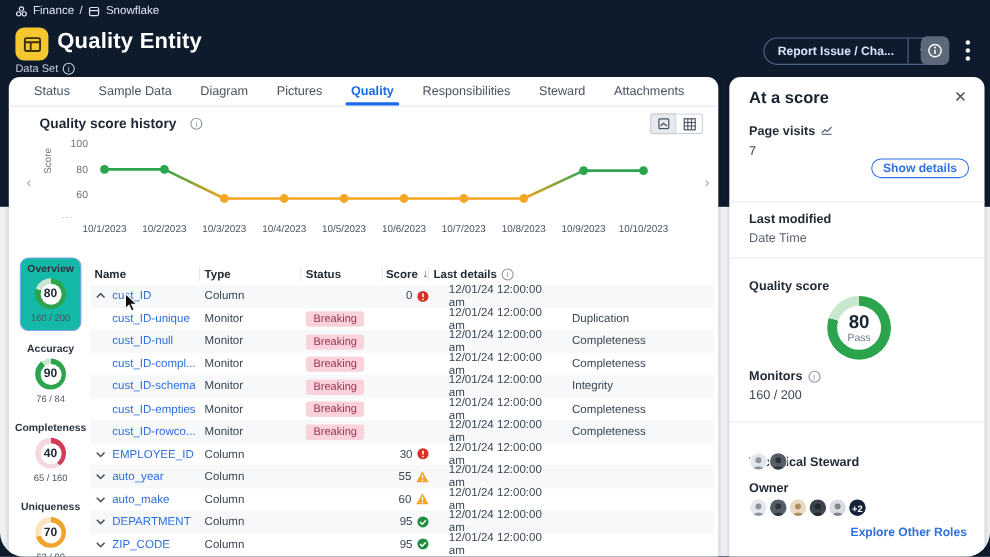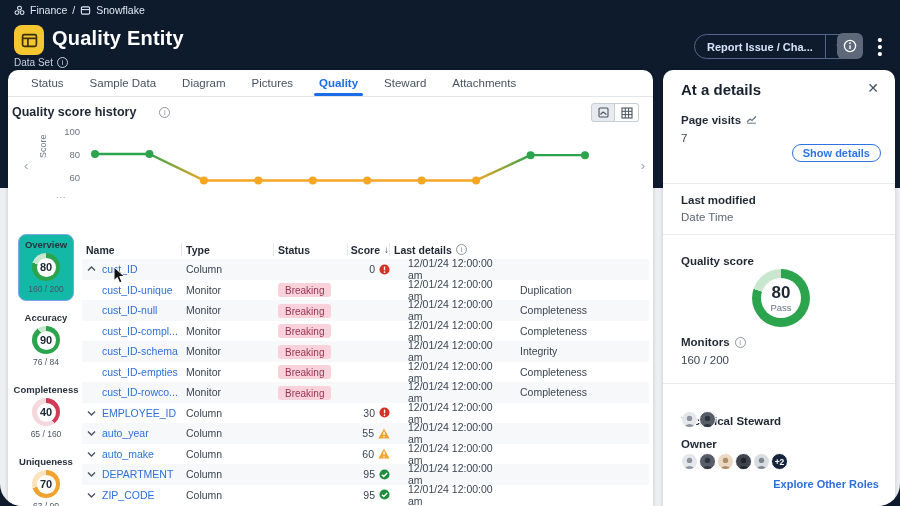--- a/index.html
+++ b/index.html
@@ -32,22 +32,22 @@
     border-radius:10px;box-shadow:0 1px 4px rgba(10,20,40,.18);}
 
   
   .tabbar{position:absolute;left:0;top:0;right:0;height:27px;border-bottom:1px solid #e2e5e9;
     display:flex;align-items:stretch;padding-left:10px;}
   .tab{display:flex;align-items:center;padding:0 13px;font-size:11.5px;color:#47525f;cursor:pointer;position:relative;}
   .tab.active{color:#1a6ce8;font-weight:bold;}
   .tab.active::after{content:"";position:absolute;left:8px;right:8px;bottom:0;height:3px;border-radius:2px;background:#1a6ce8;}
 
   
-  .chart-title{position:absolute;left:4px;top:35px;font-size:12.5px;font-weight:bold;color:#1d2633;
-    display:flex;align-items:center;gap:23px;}
+  .chart-title{position:absolute;left:28px;top:35px;font-size:12.5px;font-weight:bold;color:#1d2633;
+    display:flex;align-items:center;gap:13px;}
   .i-circle{display:inline-flex;width:11px;height:11px;border:1px solid #8b95a2;border-radius:50%;
     color:#8b95a2;font-size:8px;align-items:center;justify-content:center;font-weight:normal;font-style:normal;}
   .chart-toggles{position:absolute;right:14px;top:33px;display:flex;}
   .ctgl{width:24px;height:19px;border:1px solid #c7cdd5;display:flex;align-items:center;justify-content:center;background:#fff;cursor:pointer;}
   .ctgl:first-child{border-radius:3px 0 0 3px;background:#e7ebf0;}
   .ctgl:last-child{border-radius:0 3px 3px 0;border-left:none;}
   .ylab{position:absolute;left:30px;top:88px;font-size:9px;color:#6b7480;transform:rotate(-90deg);transform-origin:left top;}
   .ytick{position:absolute;width:26px;text-align:right;font-size:9.5px;color:#6b7480;}
   .ellipsis{position:absolute;left:48px;top:120px;color:#9aa2ac;font-size:9px;letter-spacing:1px;}
   .chart-svg{position:absolute;left:77px;top:53px;}
@@ -162,20 +162,21 @@
   </div>
   <div class="kebab">•<br>•<br>•</div>
 
   <div class="main-card">
     <div class="tabbar" id="tabbar">
         <div class="tab">Status</div>
         <div class="tab">Sample Data</div>
         <div class="tab">Diagram</div>
         <div class="tab">Pictures</div>
         <div class="tab active">Quality</div>
+        <div class="tab">Responsibilities</div>
         <div class="tab">Steward</div>
         <div class="tab">Attachments</div>
       </div>
 
     <div class="chart-title">
       <span>Quality score history</span>
       <span class="i-circle">i</span>
     </div>
     <div class="chart-toggles">
       <div class="ctgl">
@@ -228,20 +229,32 @@
         <circle cx="64.44444444444444" cy="31" r="4" fill="#2ca44e"></circle>
         <circle cx="118.88888888888889" cy="57.449999999999996" r="4" fill="#f5a623"></circle>
         <circle cx="173.33333333333331" cy="57.449999999999996" r="4" fill="#f5a623"></circle>
         <circle cx="227.77777777777777" cy="57.449999999999996" r="4" fill="#f5a623"></circle>
         <circle cx="282.22222222222223" cy="57.449999999999996" r="4" fill="#f5a623"></circle>
         <circle cx="336.66666666666663" cy="57.449999999999996" r="4" fill="#f5a623"></circle>
         <circle cx="391.1111111111111" cy="57.449999999999996" r="4" fill="#f5a623"></circle>
         <circle cx="445.55555555555554" cy="32.15" r="4" fill="#2ca44e"></circle>
         <circle cx="500" cy="32.15" r="4" fill="#2ca44e"></circle>
       </svg>
+    <div class="dates" id="xdates">
+        <span style="left: 87px;">10/1/2023</span>
+        <span style="left: 141.444px;">10/2/2023</span>
+        <span style="left: 195.889px;">10/3/2023</span>
+        <span style="left: 250.333px;">10/4/2023</span>
+        <span style="left: 304.778px;">10/5/2023</span>
+        <span style="left: 359.222px;">10/6/2023</span>
+        <span style="left: 413.667px;">10/7/2023</span>
+        <span style="left: 468.111px;">10/8/2023</span>
+        <span style="left: 522.556px;">10/9/2023</span>
+        <span style="left: 577px;">10/10/2023</span>
+      </div>
 
     <div class="sumcol" id="sumcol">
         <div class="sumbox selected" style="margin-bottom: 7px;">
           <div class="sumlabel">Overview</div>
           <div class="ring" style="height: 28px; width: 28px; background: conic-gradient(rgb(44, 164, 78) 80%, rgb(201, 231, 207) 80%, rgb(201, 231, 207) 100%);">
             <div class="hole" style="height: 19px; width: 19px;">
               <div class="num" style="font-size: 11px;">80</div>
             </div>
           </div>
           <div class="sumdetail">160 / 200</div>
@@ -502,21 +515,21 @@
               </span>
             </div>
             <div class="c-upd">12/01/24 12:00:00 am</div>
             <div class="c-dim"></div>
           </div>
         </div>
     </div>
   </div>
 
   <div class="side-card">
-    <div class="sp-title">At a details</div>
+    <div class="sp-title">At a score</div>
     <div class="sp-close">✕</div>
 
     <div class="sp-label" style="position:absolute;left:18px;top:44px;">
       <span>Page visits</span>
       <span><svg width="11" height="9" viewBox="0 0 11 9">
             <polyline points="1,7 4,4 6,5.5 10,1.5" fill="none" stroke="#6b7480" stroke-width="1.3"></polyline>
             <line x1="1" y1="8.2" x2="10" y2="8.2" stroke="#6b7480" stroke-width="1"></line>
           </svg></span>
     </div>
     <div class="sp-value" style="position:absolute;left:18px;top:62px;">7</div>

